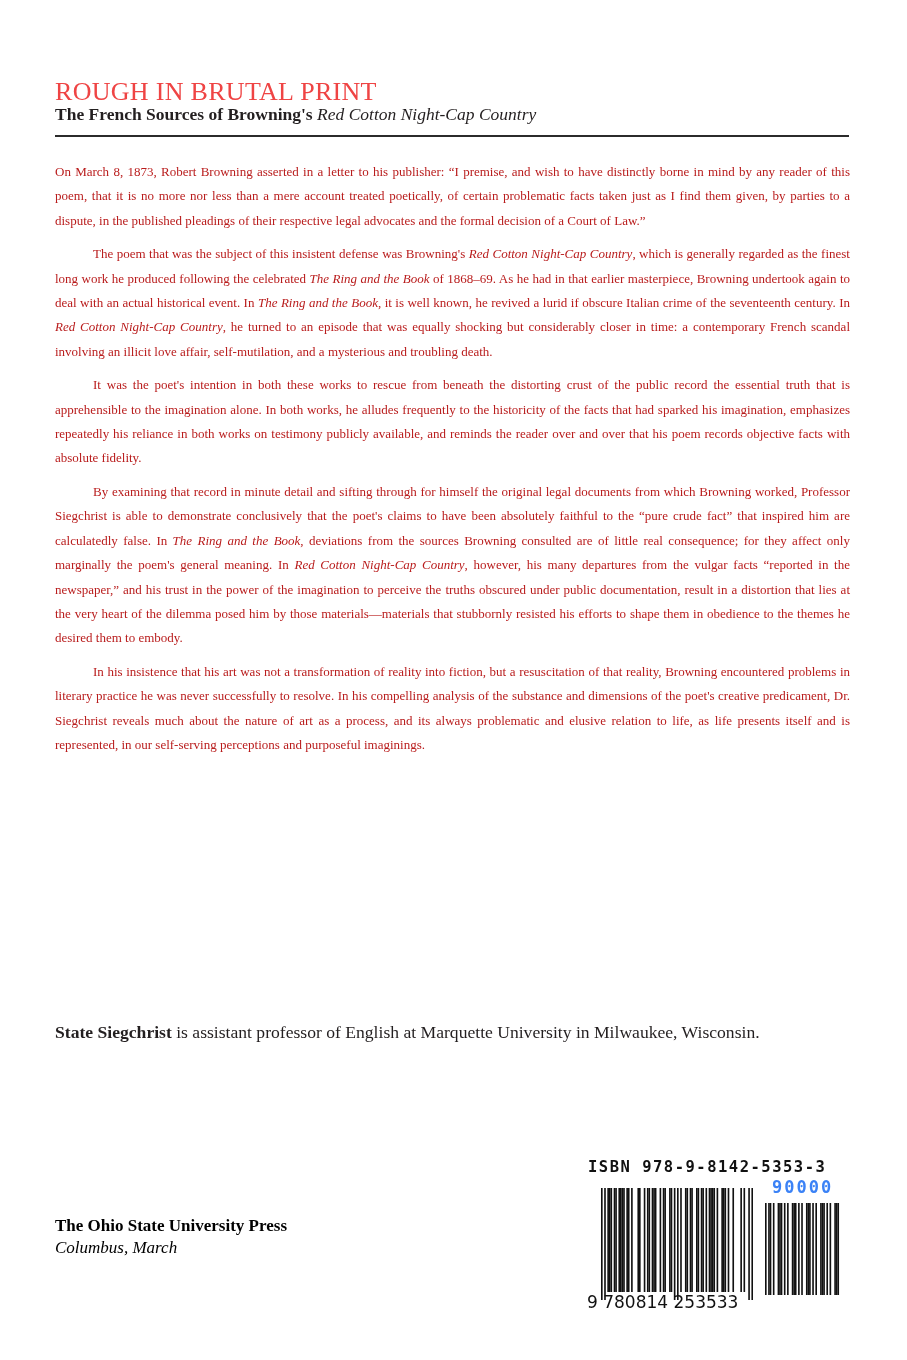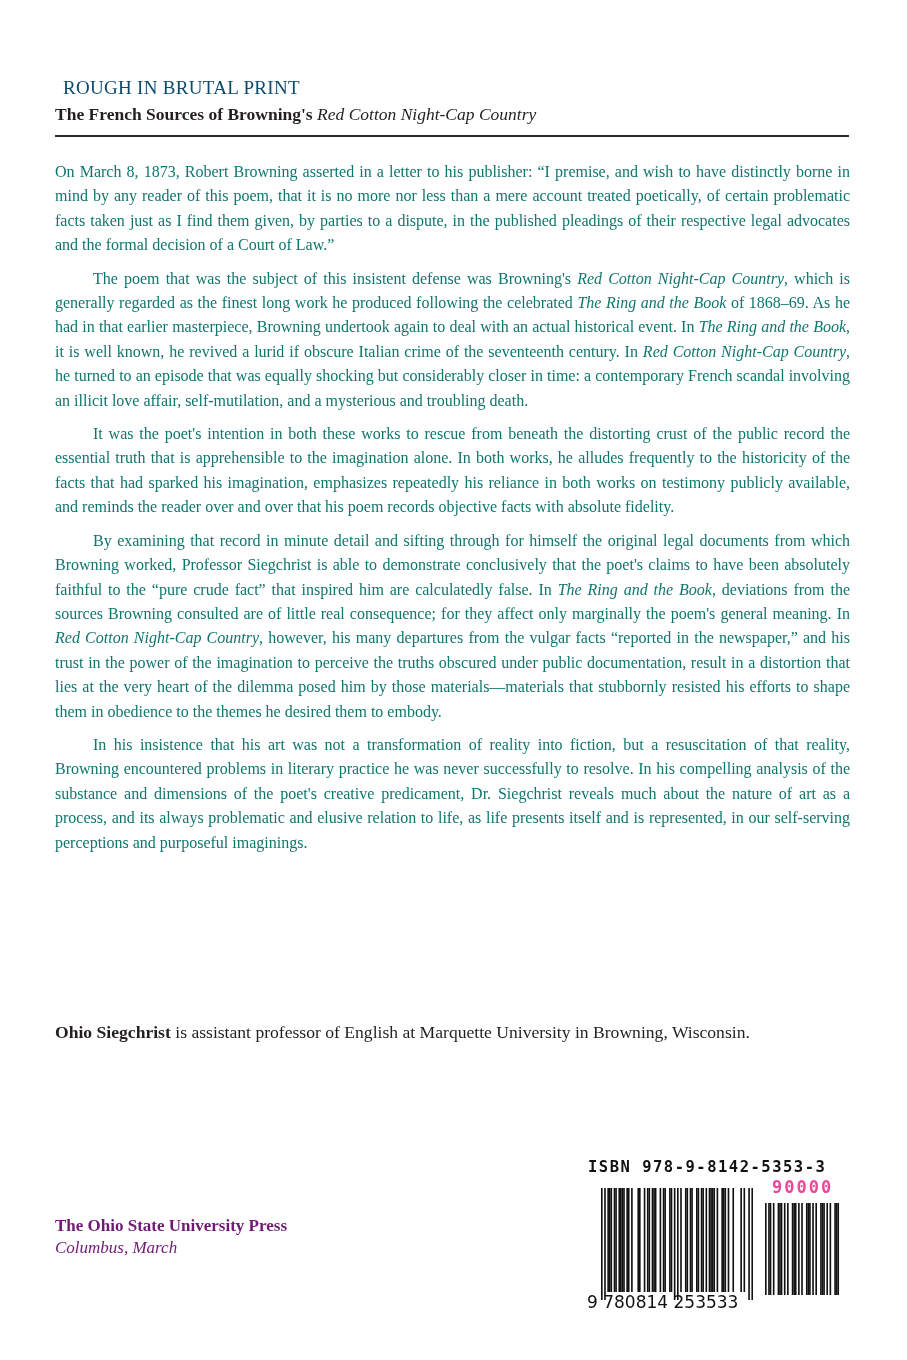--- a/index.html
+++ b/index.html
@@ -2,56 +2,56 @@
 <html><head>
 <meta charset="utf-8">
 <style>
   html, body { margin: 0; padding: 0; background: #ffffff; }
   body {
     width: 907px; height: 1360px; position: relative; overflow: hidden;
     font-family: "Liberation Serif", "DejaVu Serif", serif; color: #231f20;
   }
   .series-title {
     position: absolute; left: 55px; top: 77px;
-    font-size: 19px; letter-spacing: 0.3px; color: #0c4a6e; margin-left: 8px;
+    font-size: 26px; letter-spacing: 0.3px; color: #ef4444;
   }
   .subtitle {
     position: absolute; left: 55px; top: 104px;
     font-size: 17.5px; font-weight: bold; color: #231f20;
   }
   .subtitle i { font-weight: normal; font-style: italic; }
   .rule {
     position: absolute; left: 55px; top: 135px; width: 794px; height: 2px; background: #2b2b2b;
   }
   .body-text {
     position: absolute; left: 55px; top: 160px; width: 795px;
-    font-size: 16px; line-height: 24.4px; text-align: justify; color: #0f766e;
+    font-size: 13px; line-height: 24.4px; text-align: justify; color: #b91c1c;
   }
   .body-text p { margin: 0 0 9px 0; text-indent: 38px; }
   .body-text p.first { text-indent: 0; }
   .bio {
     position: absolute; left: 55px; top: 1020px; width: 795px;
     font-size: 17.6px; line-height: 24px; color: #231f20;
   }
   .bio b { font-weight: bold; }
   .publisher {
-    position: absolute; left: 55px; top: 1215px; font-size: 17px; line-height: 22px; color: #701a75;
+    position: absolute; left: 55px; top: 1215px; font-size: 17px; line-height: 22px; color: #000000;
   }
   .publisher .pub-name { font-weight: bold; }
   .publisher .pub-city { font-style: italic; }
   .barcode-area { position: absolute; left: 585px; top: 1158px; width: 260px; height: 160px; }
   .isbn-text {
     position: absolute; left: 3px; top: 0px;
     font-family: "DejaVu Sans Mono", "Liberation Mono", monospace;
     font-size: 15.5px; font-weight: bold; letter-spacing: 1.5px; color: #111;
   }
   .price-code {
     position: absolute; left: 187px; top: 19px;
     font-family: "DejaVu Sans Mono", "Liberation Mono", monospace;
-    font-size: 17px; font-weight: bold; letter-spacing: 2px; color: #ec4899;
+    font-size: 17px; font-weight: bold; letter-spacing: 2px; color: #3b82f6;
   }
   .bars-main { position: absolute; left: 16px; top: 30px; }
   .bars-supp { position: absolute; left: 180px; top: 45px; }
   .ean-digits {
     position: absolute; left: 2px; top: 134px;
     font-family: "DejaVu Sans", "Liberation Sans", sans-serif;
     font-size: 17px; color: #111; white-space: pre; text-align: right;
   }
 </style>
 </head>
@@ -65,21 +65,21 @@
 
 <div class="body-text" id="body-text">
     <p class="first"><span>On March 8, 1873, Robert Browning asserted in a letter to his publisher: “I premise, and wish to have distinctly borne in mind by any reader of this poem, that it is no more nor less than a mere account treated poetically, of certain problematic facts taken just as I find them given, by parties to a dispute, in the published pleadings of their respective legal advocates and the formal decision of a Court of Law.”</span></p>
     <p><span>The poem that was the subject of this insistent defense was Browning's </span><i>Red Cotton Night-Cap Country</i><span>, which is generally regarded as the finest long work he produced following the celebrated </span><i>The Ring and the Book</i><span> of 1868–69. As he had in that earlier masterpiece, Browning undertook again to deal with an actual historical event. In </span><i>The Ring and the Book</i><span>, it is well known, he revived a lurid if obscure Italian crime of the seventeenth century. In </span><i>Red Cotton Night-Cap Country</i><span>, he turned to an episode that was equally shocking but considerably closer in time: a contemporary French scandal involving an illicit love affair, self-mutilation, and a mysterious and troubling death.</span></p>
     <p><span>It was the poet's intention in both these works to rescue from beneath the distorting crust of the public record the essential truth that is apprehensible to the imagination alone. In both works, he alludes frequently to the historicity of the facts that had sparked his imagination, emphasizes repeatedly his reli­ance in both works on testimony publicly available, and reminds the reader over and over that his poem records objective facts with absolute fidelity.</span></p>
     <p><span>By examining that record in minute detail and sifting through for himself the original legal docu­ments from which Browning worked, Professor Siegchrist is able to demonstrate conclusively that the poet's claims to have been absolutely faithful to the “pure crude fact” that inspired him are calculatedly false. In </span><i>The Ring and the Book</i><span>, deviations from the sources Browning consulted are of little real conse­quence; for they affect only marginally the poem's general meaning. In </span><i>Red Cotton Night-Cap Country</i><span>, however, his many departures from the vulgar facts “reported in the newspaper,” and his trust in the power of the imagination to perceive the truths obscured under public documentation, result in a distor­tion that lies at the very heart of the dilemma posed him by those materials—materials that stubbornly resisted his efforts to shape them in obedience to the themes he desired them to embody.</span></p>
     <p><span>In his insistence that his art was not a transformation of reality into fiction, but a resuscitation of that reality, Browning encountered problems in literary practice he was never successfully to resolve. In his compelling analysis of the substance and dimensions of the poet's creative predicament, Dr. Siegchrist reveals much about the nature of art as a process, and its always problematic and elusive relation to life, as life presents itself and is represented, in our self-serving perceptions and purposeful imaginings.</span></p>
   </div>
 
 <div class="bio">
-  <b>Ohio Siegchrist</b><span> is assistant professor of English at Marquette University in Browning, Wisconsin.</span>
+  <b>State Siegchrist</b><span> is assistant professor of English at Marquette University in Milwaukee, Wisconsin.</span>
 </div>
 
 <div class="publisher">
   <div class="pub-name">The Ohio State University Press</div>
   <div class="pub-city">Columbus, March</div>
 </div>
 
 <div class="barcode-area">
   <div class="isbn-text">ISBN 978-9-8142-5353-3</div>
   <div class="price-code">90000</div>

